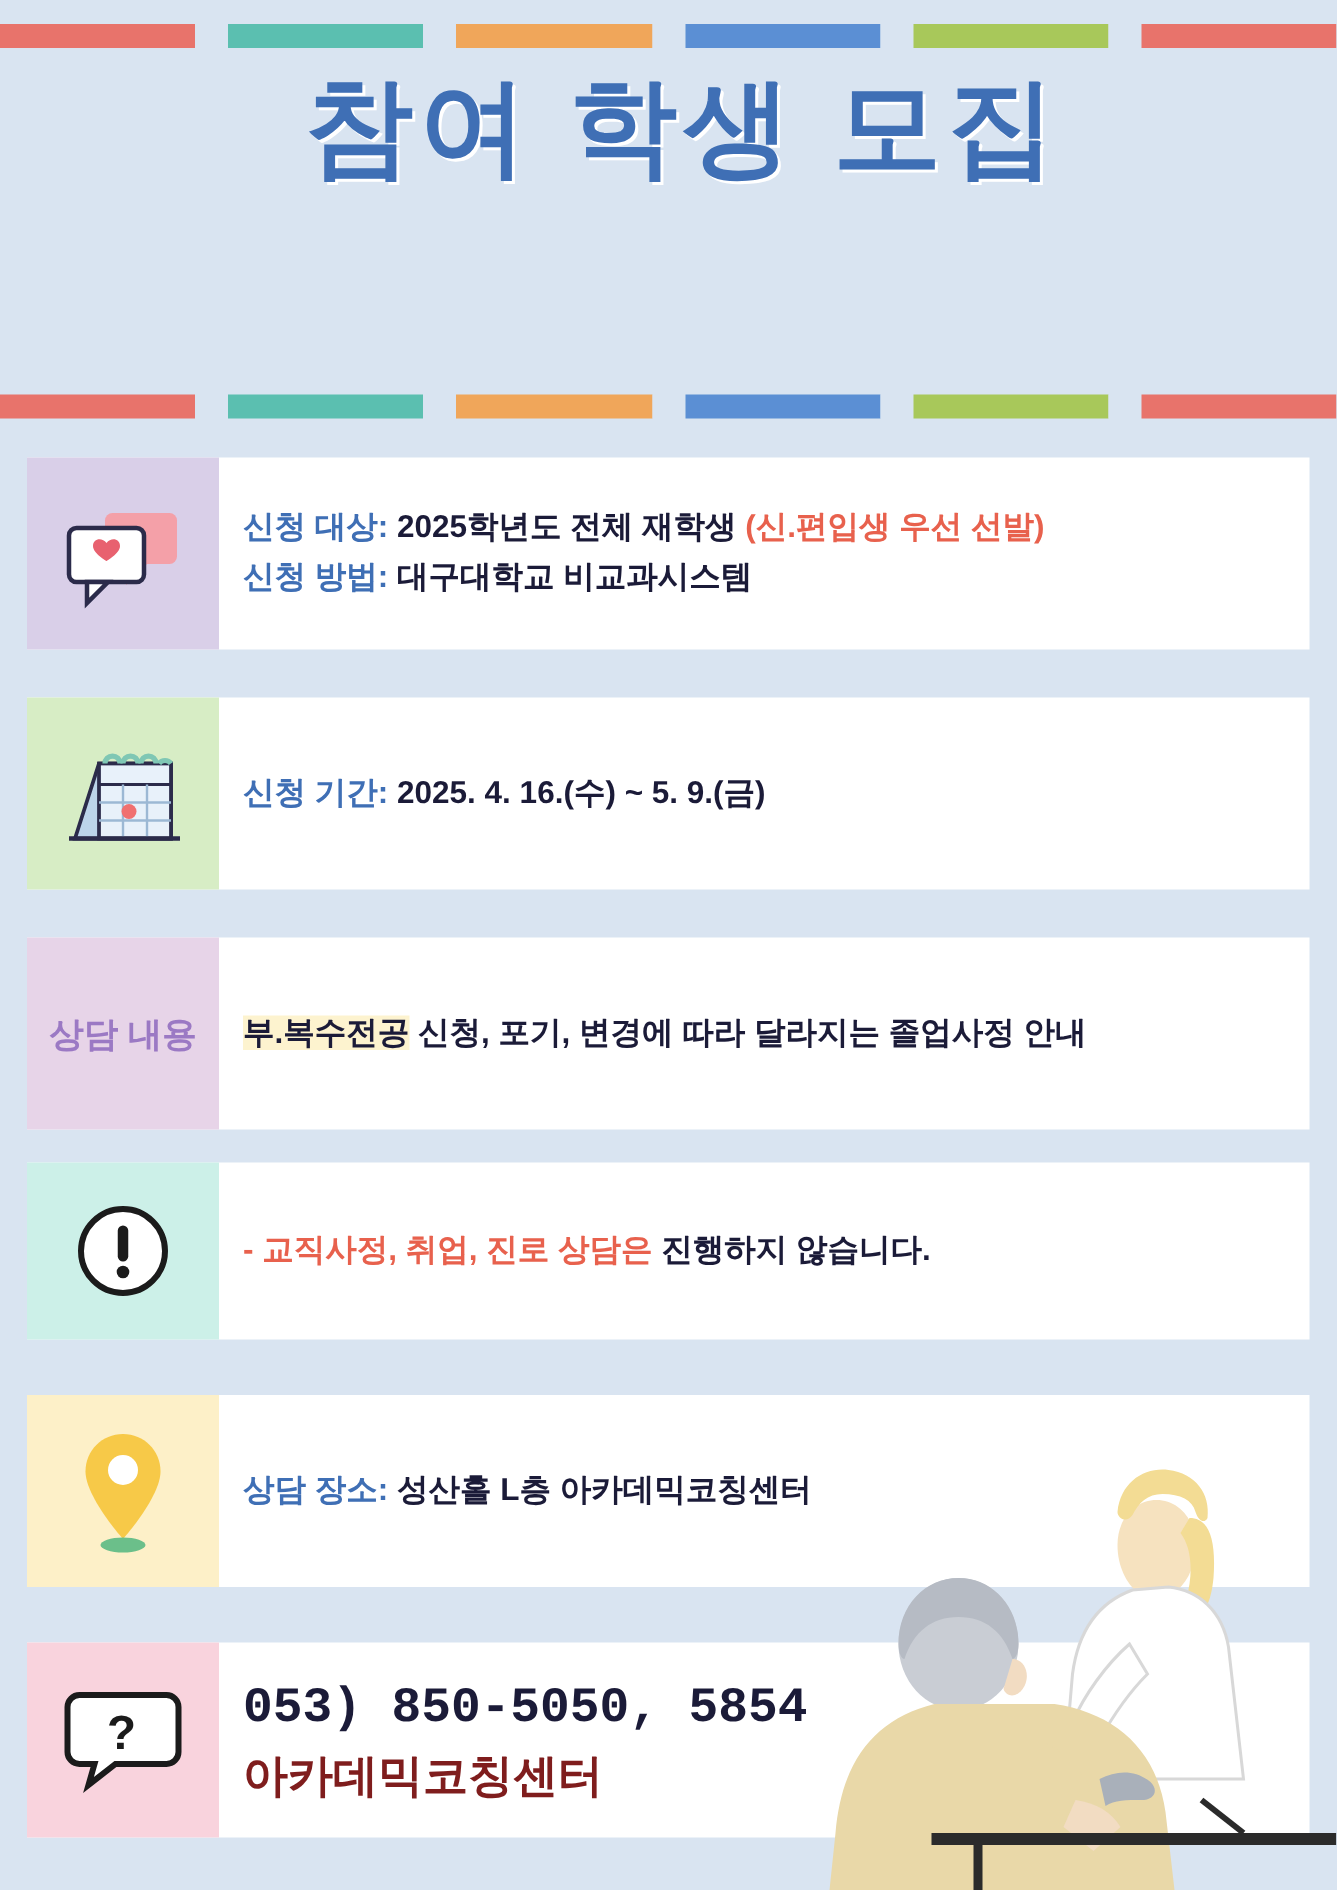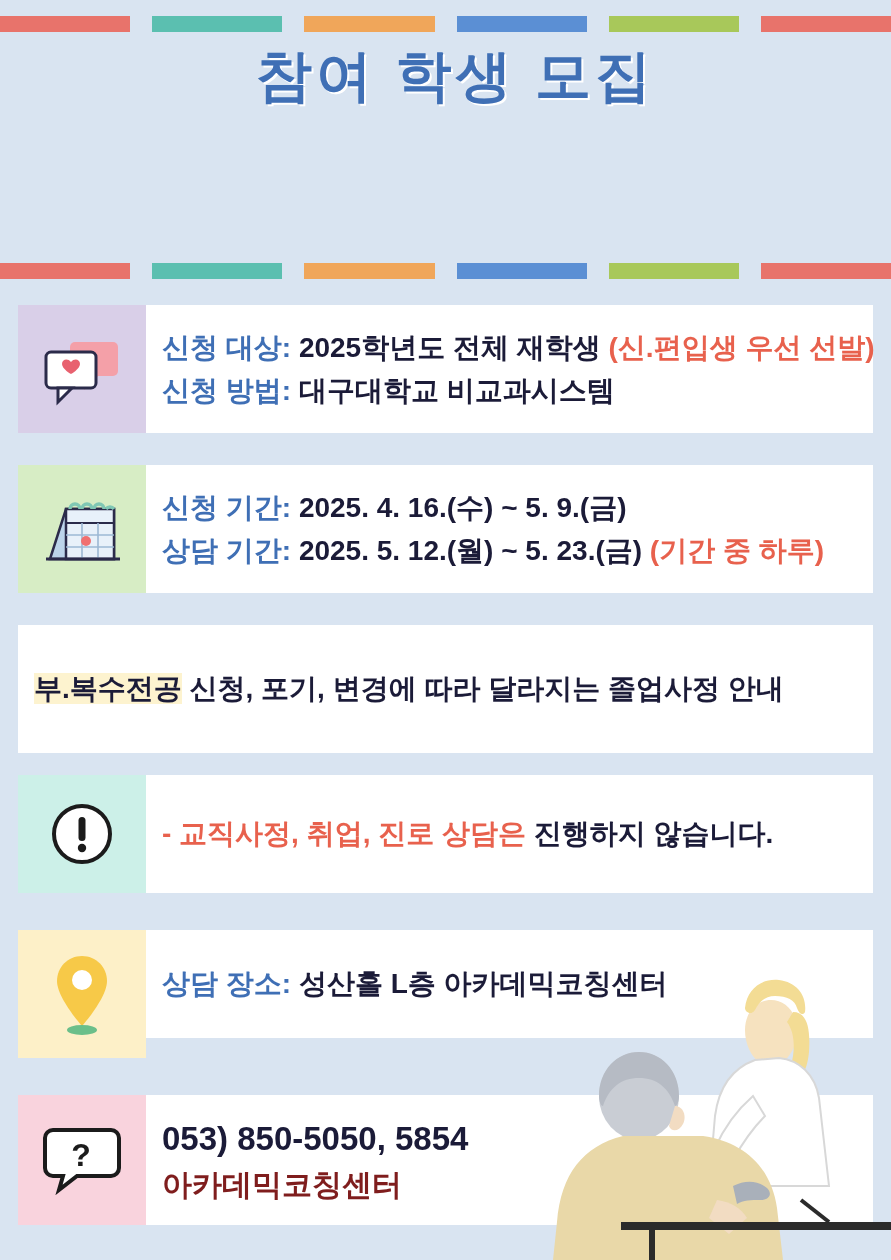--- a/index.html
+++ b/index.html
@@ -34,21 +34,21 @@
   }
   .title-line1 {
     font-size: 66px;
     font-weight: bold;
     color: #f08a5d;
     letter-spacing: 1px;
     line-height: 1.15;
     text-shadow: 2px 2px 0 #ffffff;
   }
   .title-line2 {
-    font-size: 56px;
+    font-size: 72px;
     font-weight: bold;
     color: #3f6fb5;
     letter-spacing: 4px;
     line-height: 1.15;
     text-shadow: 2px 2px 0 #ffffff;
     margin-left: 20px;
   }
 
   
   .row {
@@ -65,59 +65,60 @@
     justify-content: center;
   }
   .row .txt-cell {
     flex: 1 1 auto;
     display: flex;
     flex-direction: column;
     justify-content: center;
     padding: 6px 14px 6px 16px;
   }
   .line {
-    font-size: 28px;
+    font-size: 21px;
     font-weight: bold;
     color: #1b1b38;
     line-height: 1.55;
     white-space: nowrap;
   }
   .k-blue { color: #3f6fb5; }
   .k-red  { color: #e8614d; }
   .k-hl   { background: #fdf3cf; margin-top: 28px; }
 
   #row1 { top: 305px; height: 128px; }
   #row1 .icon-cell { background: #d9cfe8; height: 128px; }
   #row2 { top: 465px; height: 128px; align-items: center; }
   #row2 .icon-cell { background: #d7edc5; height: 128px; }
   #row3 { top: 625px; height: 128px; }
   #row3 .icon-cell { background: #e7d4e8; height: 128px; }
   #row4 { top: 775px; height: 118px; }
   #row4 .icon-cell { background: #ccf0e8; height: 118px; }
-  #row5 { top: 930px; height: 108px; }
+  #row5 { top: 930px; height: 128px; }
   #row5 .icon-cell { background: #fdf0c8; height: 128px; }
   #row6 { top: 1095px; height: 130px; }
   #row6 .icon-cell { background: #f9d3dd; height: 130px; }
 
   .label-only {
     font-size: 23px;
     font-weight: bold;
     color: #9b79c4;
     text-align: center;
     width: 100%;
   }
 
   #row4 .line { color: #e8614d; }
   #row4 .dark { color: #1b1b38; }
 
   #row6 .phone {
     font-size: 33px;
     font-weight: bold;
     color: #1b1b38;
     line-height: 1.5;
+    font-family: Liberation Mono, monospace;
   }
   #row6 .center-name {
     font-size: 30px;
     font-weight: bold;
     color: #7f1d1d;
     line-height: 1.4;
   }
 
   
   .illus {
@@ -206,29 +207,27 @@
           <path d="M70 20a5 5 0 0 1 8 0"></path>
       </g>
       <line x1="10" y1="70" x2="84" y2="70" stroke="#2b2b4a" stroke-width="3"></line>
     </svg>
   </div>
   <div class="txt-cell">
     <div class="line">
       <span class="k-blue">신청 기간:</span>
       <span>2025. 4. 16.(수) ~ 5. 9.(금)</span>
     </div>
-    <div class="line">
-      <span class="k-blue">상담 기간:</span>
-      <span>2025. 5. 12.(월) ~ 5. 23.(금)</span>
-      <span class="k-red">(기간 중 하루)</span>
-    </div>
   </div>
 </div>
 
 <div class="row" id="row3">
+  <div class="icon-cell">
+    <div class="label-only">상담 내용</div>
+  </div>
   <div class="txt-cell">
     <div class="line">
       <span class="k-hl">부.복수전공</span>
       <span>신청, 포기, 변경에 따라 달라지는 졸업사정 안내</span>
     </div>
   </div>
 </div>
 
 <div class="row" id="row4">
   <div class="icon-cell">

